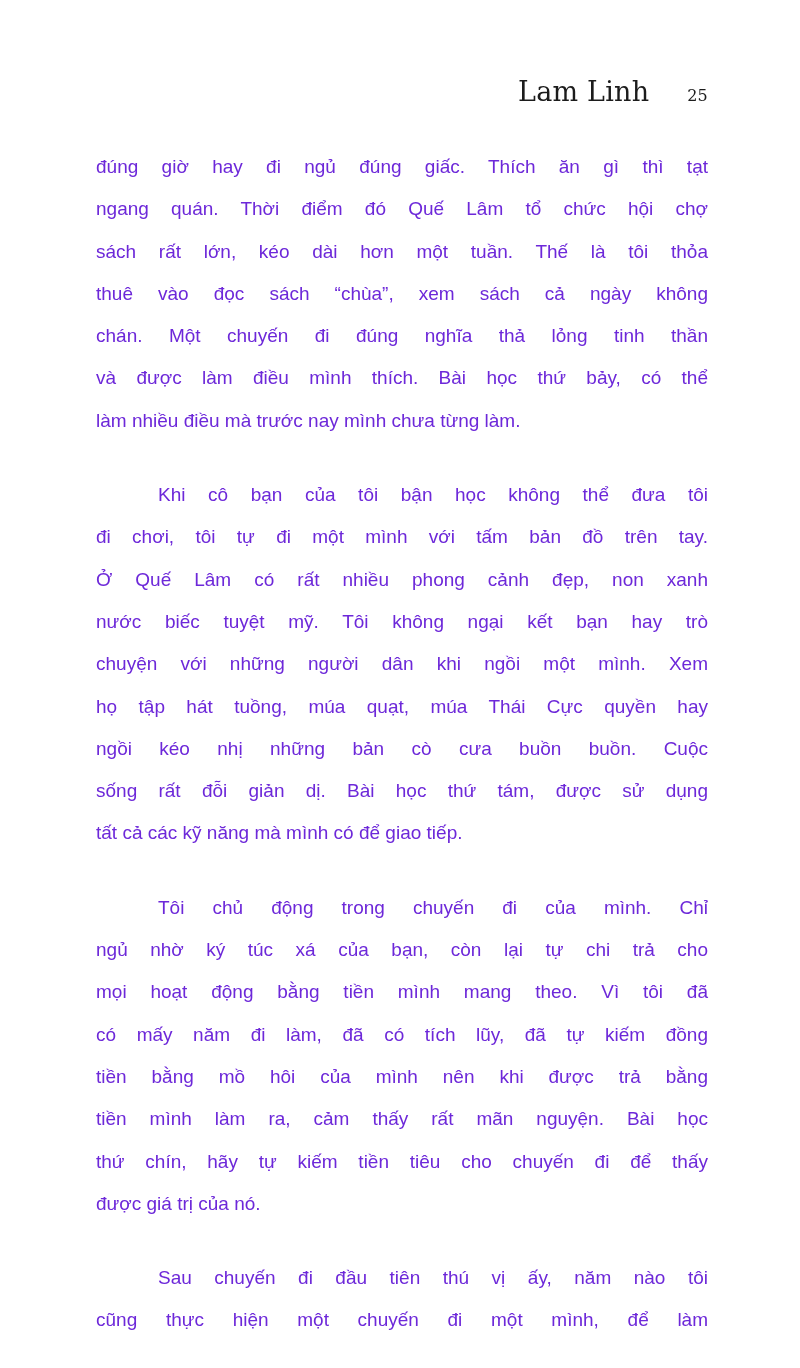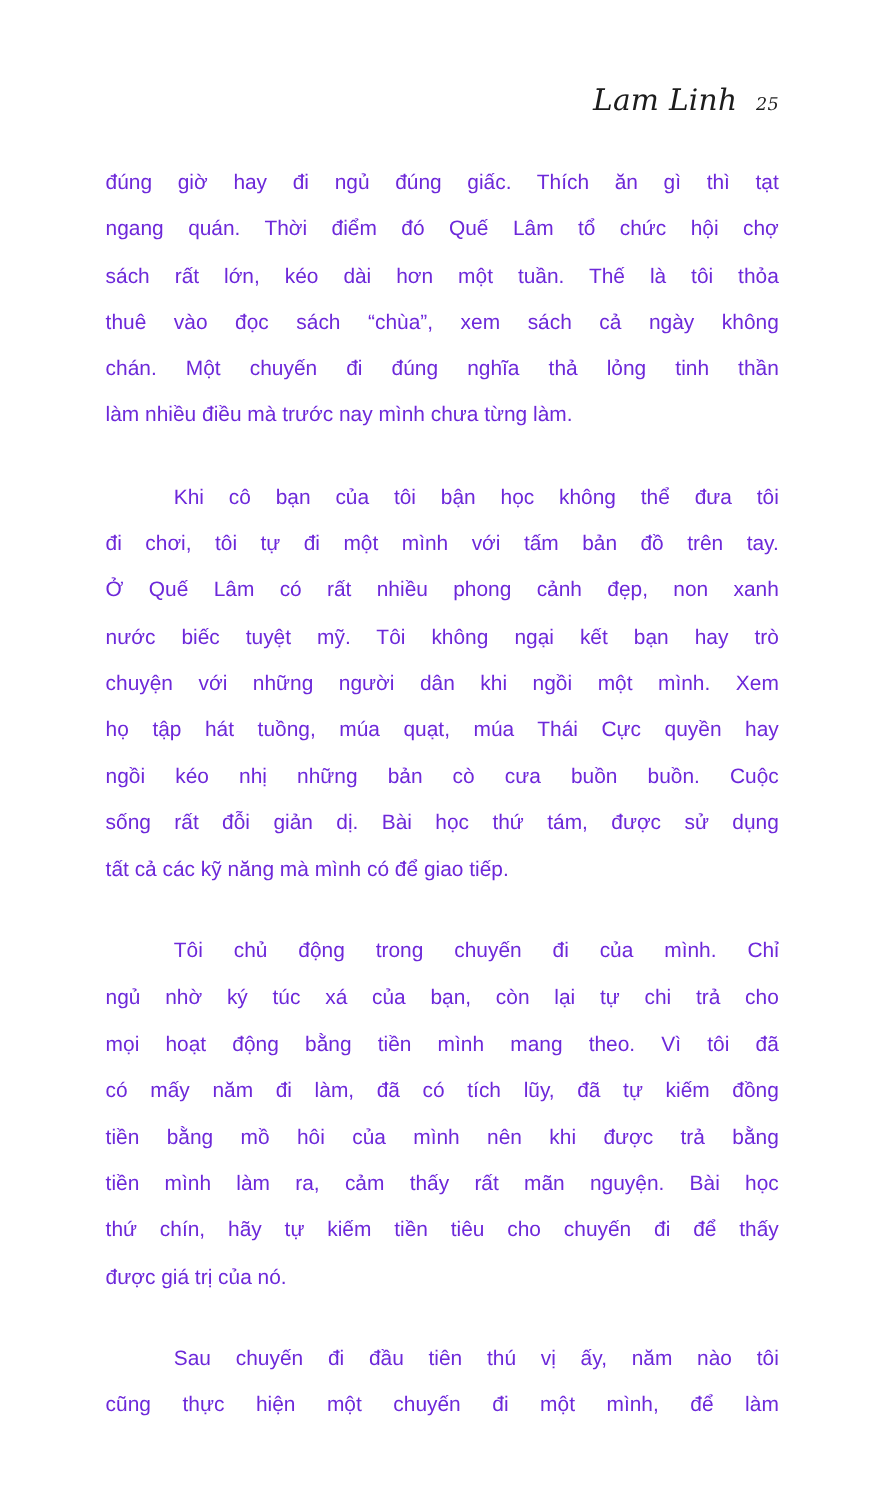--- a/index.html
+++ b/index.html
@@ -17,22 +17,21 @@
     .running-header {
       position: absolute;
       top: 76px;
       right: 92px;
       font-family: "DejaVu Serif", serif;
       font-size: 27px;
       letter-spacing: 0.2px;
       color: #1c1c1c;
       display: flex;
       align-items: baseline;
-      gap: 17px;
-      font-style: italic;
+      gap: 38px;
     }
     .running-header .page-num {
       font-size: 16px;
     }
     .body-text {
       position: absolute;
       left: 96px;
       top: 146px;
       width: 612px;
       font-family: Liberation Sans, sans-serif;
@@ -69,20 +68,21 @@
   <span class="page-num">25</span>
 </div>
 
 <div class="body-text">
   <p class="para">
     <span class="line">đúng giờ hay đi ngủ đúng giấc. Thích ăn gì thì tạt</span>
     <span class="line">ngang quán. Thời điểm đó Quế Lâm tổ chức hội chợ</span>
     <span class="line">sách rất lớn, kéo dài hơn một tuần. Thế là tôi thỏa</span>
     <span class="line">thuê vào đọc sách “chùa”, xem sách cả ngày không</span>
     <span class="line">chán. Một chuyến đi đúng nghĩa thả lỏng tinh thần</span>
+    <span class="line">và được làm điều mình thích. Bài học thứ bảy, có thể</span>
     <span class="line last">làm nhiều điều mà trước nay mình chưa từng làm.</span>
   </p>
 
   <p class="para">
     <span class="line indent">Khi cô bạn của tôi bận học không thể đưa tôi</span>
     <span class="line">đi chơi, tôi tự đi một mình với tấm bản đồ trên tay.</span>
     <span class="line">Ở Quế Lâm có rất nhiều phong cảnh đẹp, non xanh</span>
     <span class="line">nước biếc tuyệt mỹ. Tôi không ngại kết bạn hay trò</span>
     <span class="line">chuyện với những người dân khi ngồi một mình. Xem</span>
     <span class="line">họ tập hát tuồng, múa quạt, múa Thái Cực quyền hay</span>

